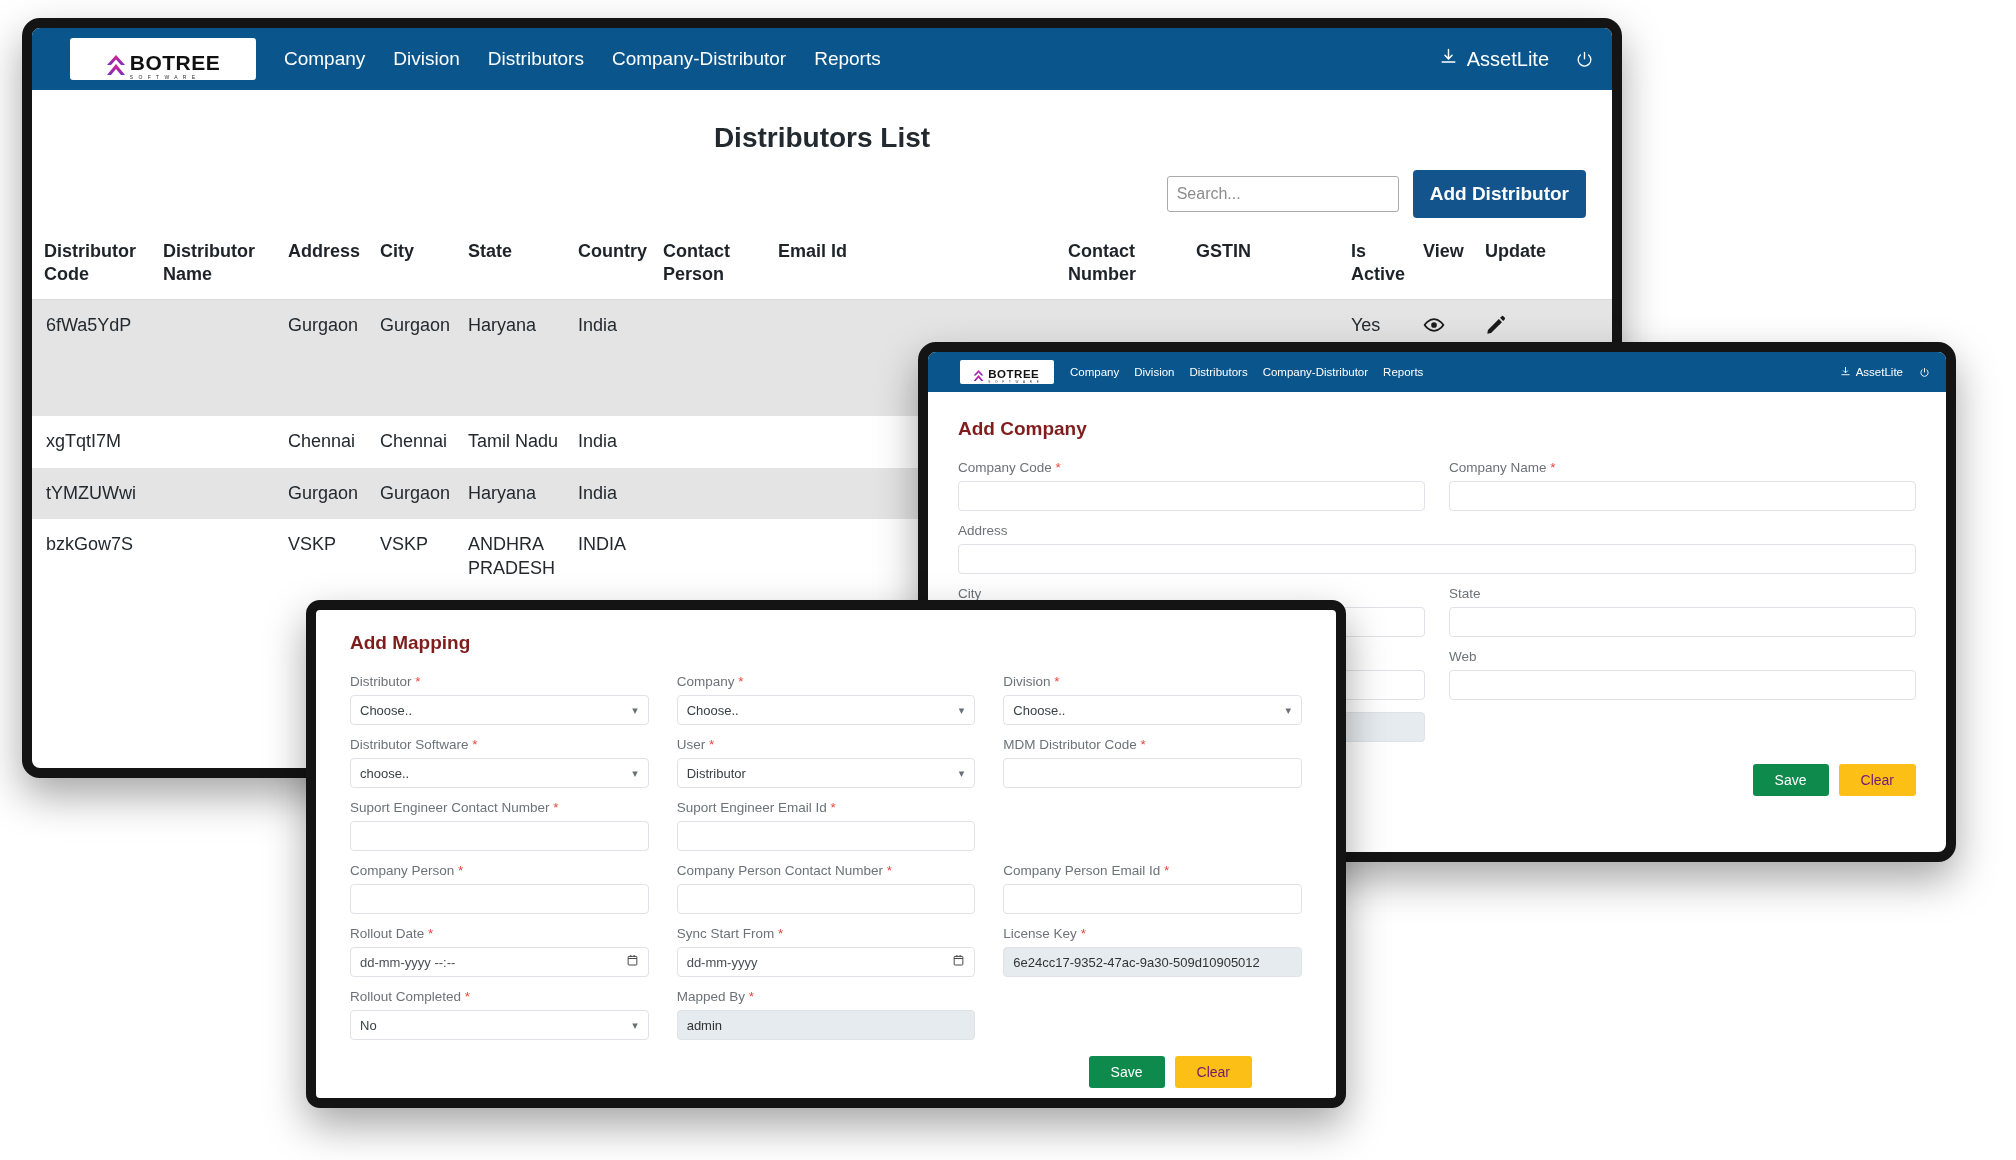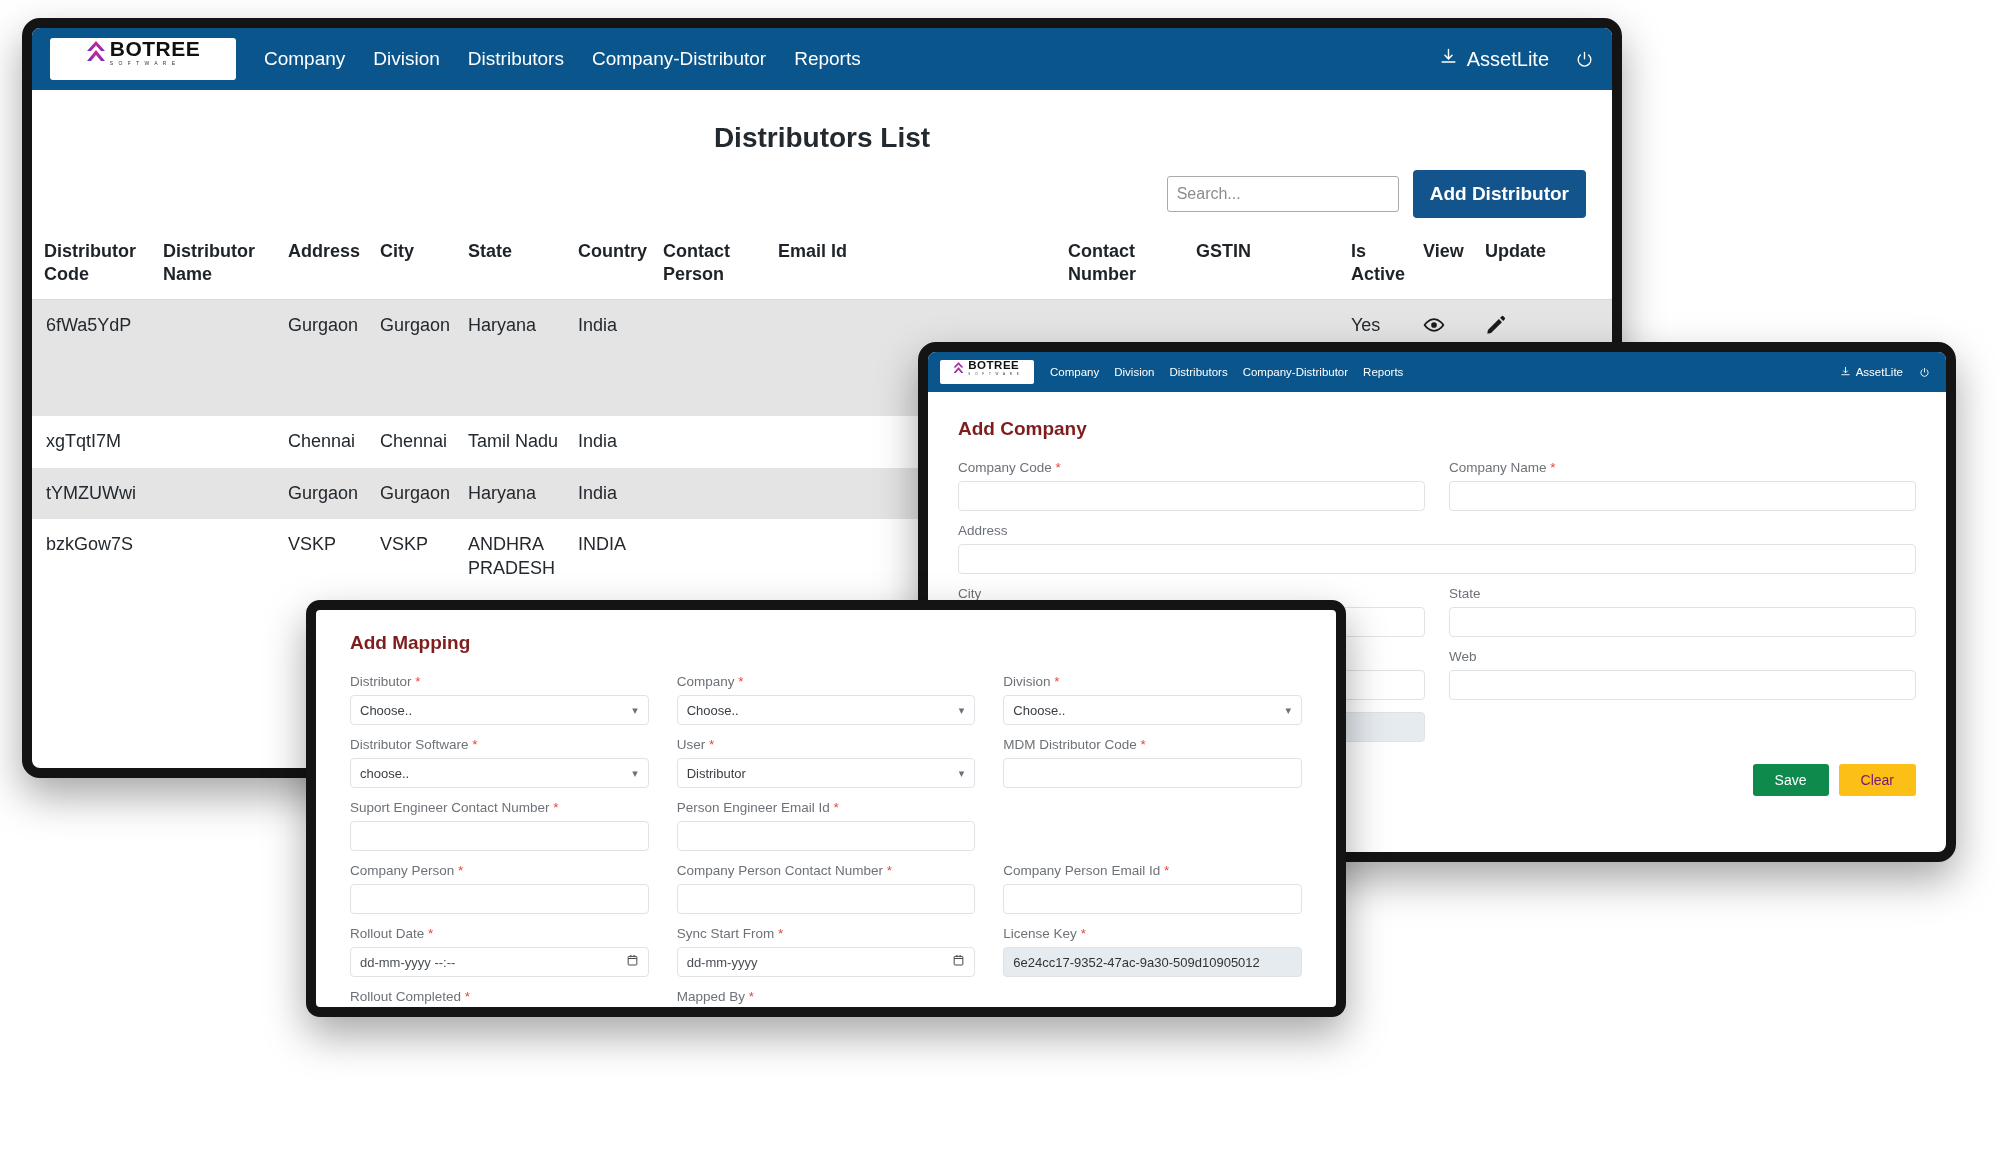--- a/index.html
+++ b/index.html
@@ -24,22 +24,23 @@
   }
 
   
   .navbar {
     display: flex; align-items: center;
     background: #0a558c;
     width: 100%;
   }
   .nav-logo {
     background: #ffffff;
-    display: flex; align-items: flex-start; justify-content: center;
+    display: flex; align-items: flex-end; justify-content: center;
     flex: none;
+    margin-left: 20px;
   }
   .logo-inner { display:flex; align-items:center; gap:4px; }
   .logo-mark { flex: none; }
   .logo-text { display:flex; flex-direction:column; line-height:1; }
   .logo-word { font-weight: 800; color:#111; letter-spacing:.5px; }
   .logo-sub { color:#333; letter-spacing:2px; }
   .nav-links { display:flex; align-items:center; }
   .nav-link { color:#ffffff; white-space:nowrap; cursor:pointer; }
   .nav-right { margin-left:auto; display:flex; align-items:center; }
   .nav-asset { color:#ffffff; display:flex; align-items:center; white-space:nowrap; }
@@ -125,21 +126,21 @@
   .btn-row { display:flex; justify-content:flex-end; gap: 10px; padding: 10px 30px 0 30px; }
   .btn-save { background:#0f8a4d; color:#fff; border:none; border-radius:3px;
               font-size:14px; padding:8px 22px; cursor:pointer;
               font-family:"Liberation Sans", sans-serif; }
   .btn-clear { background:#fcbf16; color:#701a75; border:none; border-radius:3px;
                font-size:14px; padding:8px 22px; cursor:pointer;
                font-family:"Liberation Sans", sans-serif; }
 
   
   #win-mapping {
-    left: 306px; top: 600px; width: 1040px; height: 417px;
+    left: 306px; top: 600px; width: 1040px; height: 508px;
     border-radius: 14px;
   }
   .mapping-body { padding: 22px 34px 0 34px; }
   .mgrid { display:grid; grid-template-columns: 1fr 1fr 1fr; column-gap: 28px; row-gap: 0; }
   .fld-select {
     width:100%; height: 30px; border:1px solid #dfe2e6; border-radius:4px;
     background:#fff; font-size:13px; color:#3b4045; padding:0 9px;
     font-family:"Liberation Sans", sans-serif;
     -webkit-appearance:none; appearance:none;
   }
@@ -488,21 +489,21 @@
 
       <div class="mgrid">
         <div class="fld">
           <div class="fld-label">
             <span>Suport Engineer Contact Number</span><span class="req"> *</span>
           </div>
           <input class="fld-input" type="text" style="">
         </div>
         <div class="fld">
           <div class="fld-label">
-            <span>Person Engineer Email Id</span><span class="req"> *</span>
+            <span>Suport Engineer Email Id</span><span class="req"> *</span>
           </div>
           <input class="fld-input" type="text" style="">
         </div>
       </div>
 
       <div class="mgrid">
         <div class="fld">
           <div class="fld-label">
             <span>Company Person</span><span class="req"> *</span>
           </div>

